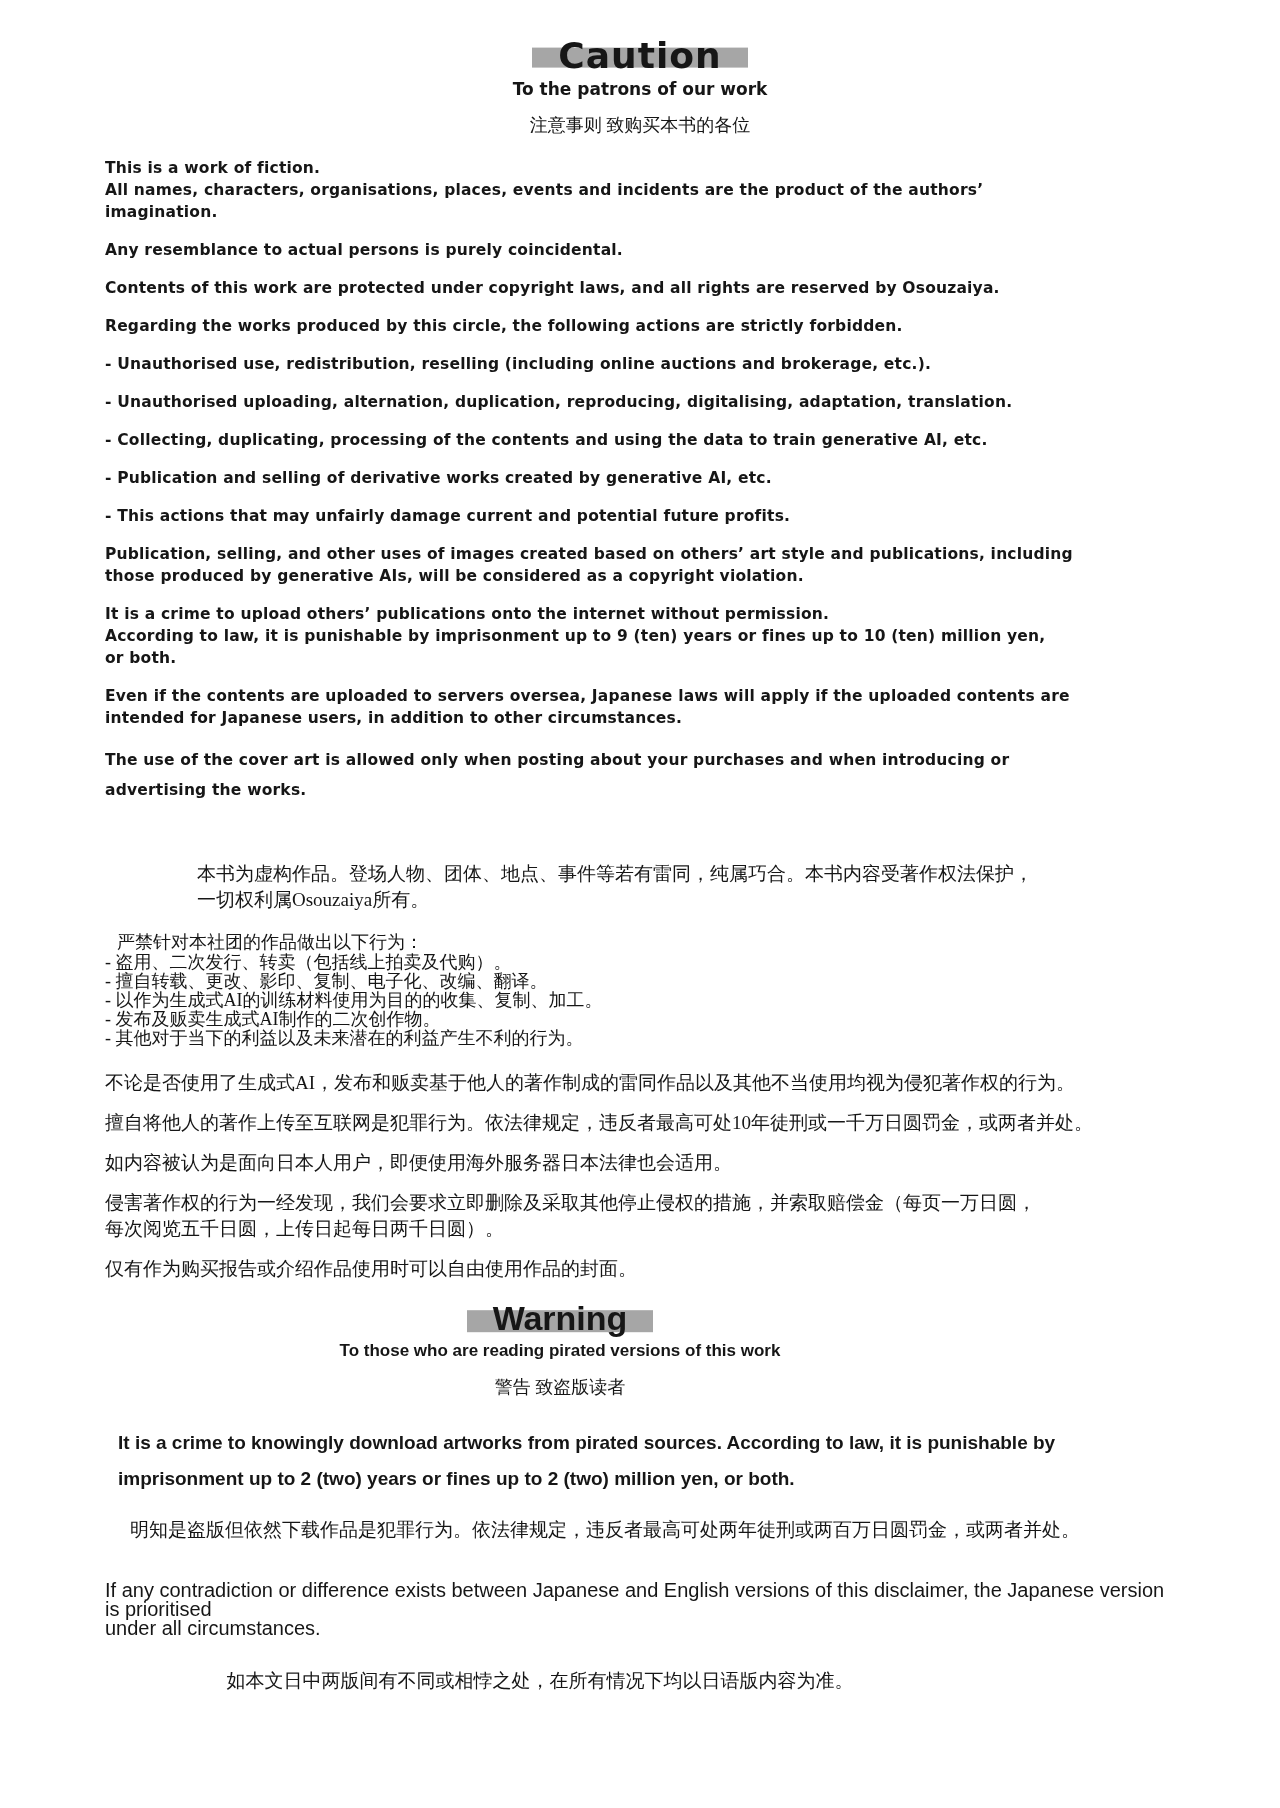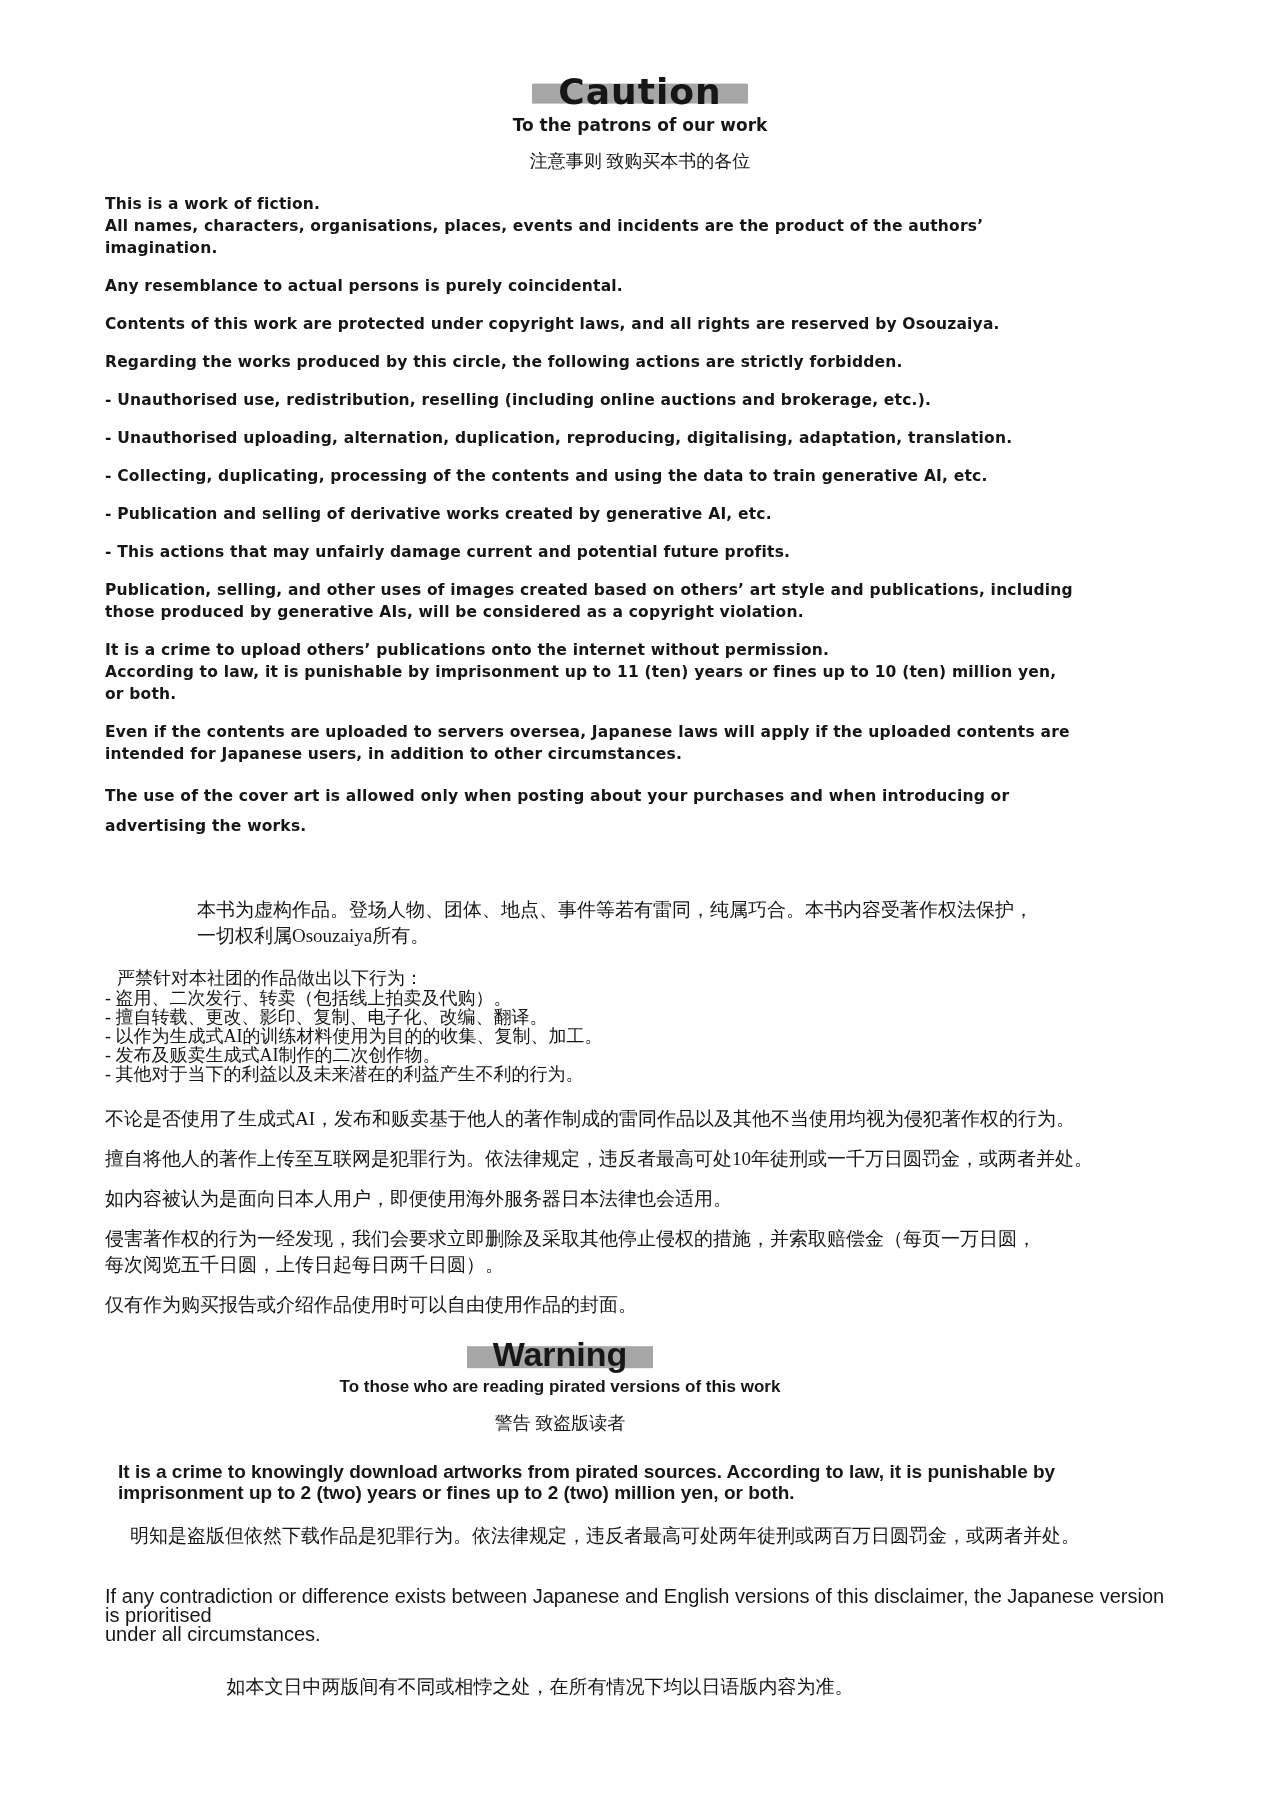--- a/index.html
+++ b/index.html
@@ -20,21 +20,21 @@
     font-weight:bold; font-size:36px; line-height:1.2;
     letter-spacing:1px;
   }
   .bar-title .bar {
     position:absolute; left:-26px; right:-26px; top:50%;
     height:20px; transform:translateY(-42%);
     background:#a6a6a6; z-index:0;
   }
   .bar-title .txt { position:relative; z-index:1; }
 
-  .caution-head { padding-top:70px; }
+  .caution-head { padding-top:34px; }
   .caution-title { font-family:"DejaVu Sans", sans-serif; }
   .sub-en {
     margin-top:2px; font-weight:bold; font-size:17px;
     font-family:"DejaVu Sans", sans-serif;
   }
   .sub-zh {
     margin-top:14px; font-size:18px; font-weight:normal;
     font-family:"Liberation Serif", serif;
   }
 
@@ -72,21 +72,21 @@
   .warning-head { margin-top:16px; transform:translateX(-80px); }
   .warning-title {
     font-family:"Liberation Sans", sans-serif;
     font-size:34px; letter-spacing:0;
   }
   .warning-title .bar { height:22px; transform:translateY(-40%); }
   .warning-head .sub-en { font-family:"Liberation Sans", sans-serif; }
   .warning-body-en {
     margin:26px 0 0 118px; width:1030px;
     font-family:"Liberation Sans", sans-serif;
-    font-weight:bold; font-size:19px; line-height:21px;
+    font-weight:bold; font-size:19px; line-height:36px;
     white-space:pre-line;
   }
   .warning-body-zh {
     margin:20px 0 8px 130px;
     font-family:"Liberation Serif", serif;
     font-size:19px; line-height:26px;
   }
   .warning-note-en {
     margin:38px 0 0 105px; width:1075px;
     font-family:"Liberation Sans", sans-serif;
@@ -122,21 +122,21 @@
     <p>Contents of this work are protected under copyright laws, and all rights are reserved by Osouzaiya.</p>
     <p>Regarding the works produced by this circle, the following actions are strictly forbidden.</p>
     <p>- Unauthorised use, redistribution, reselling (including online auctions and brokerage, etc.).</p>
     <p>- Unauthorised uploading, alternation, duplication, reproducing, digitalising, adaptation, translation.</p>
     <p>- Collecting, duplicating, processing of the contents and using the data to train generative AI, etc.</p>
     <p>- Publication and selling of derivative works created by generative AI, etc.</p>
     <p>- This actions that may unfairly damage current and potential future profits.</p>
     <p>Publication, selling, and other uses of images created  based on others’ art style and publications, including
  those produced by generative AIs, will be considered as a copyright violation.</p>
     <p>It is a crime to upload others’ publications onto the internet without permission.
-According to law, it is punishable by imprisonment up to 11 (ten) years or fines up to 10 (ten) million yen,
+According to law, it is punishable by imprisonment up to 9 (ten) years or fines up to 10 (ten) million yen,
 or both.</p>
     <p>Even if the contents are uploaded to servers oversea, Japanese laws will apply if the uploaded contents are
 intended for Japanese users, in addition to other circumstances.</p>
     <p class="en-spread">The use of the cover art is allowed only when posting about your purchases and when introducing or
 advertising the works.</p>
   </div>
 
   <div class="zh-block">
     <p class="zh-intro">本书为虚构作品。登场人物、团体、地点、事件等若有雷同，纯属巧合。本书内容受著作权法保护，
 一切权利属Osouzaiya所有。</p>

